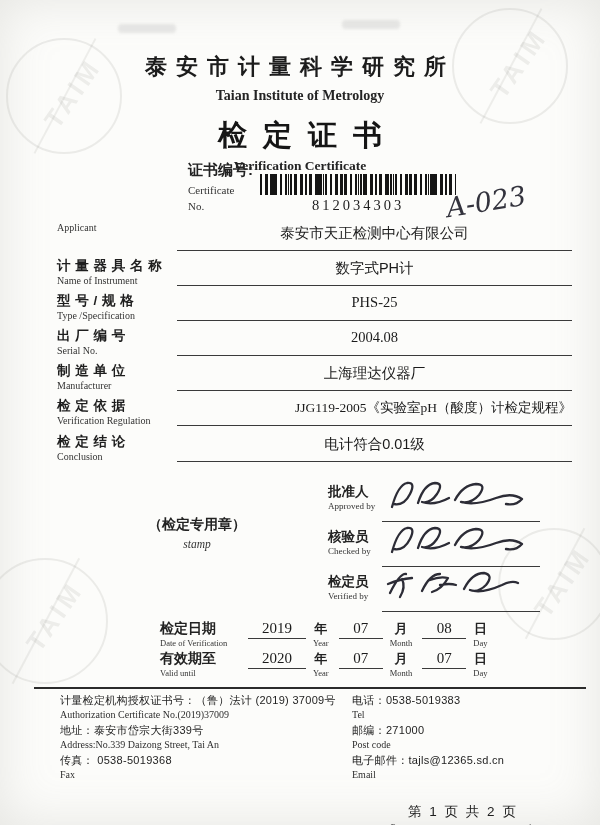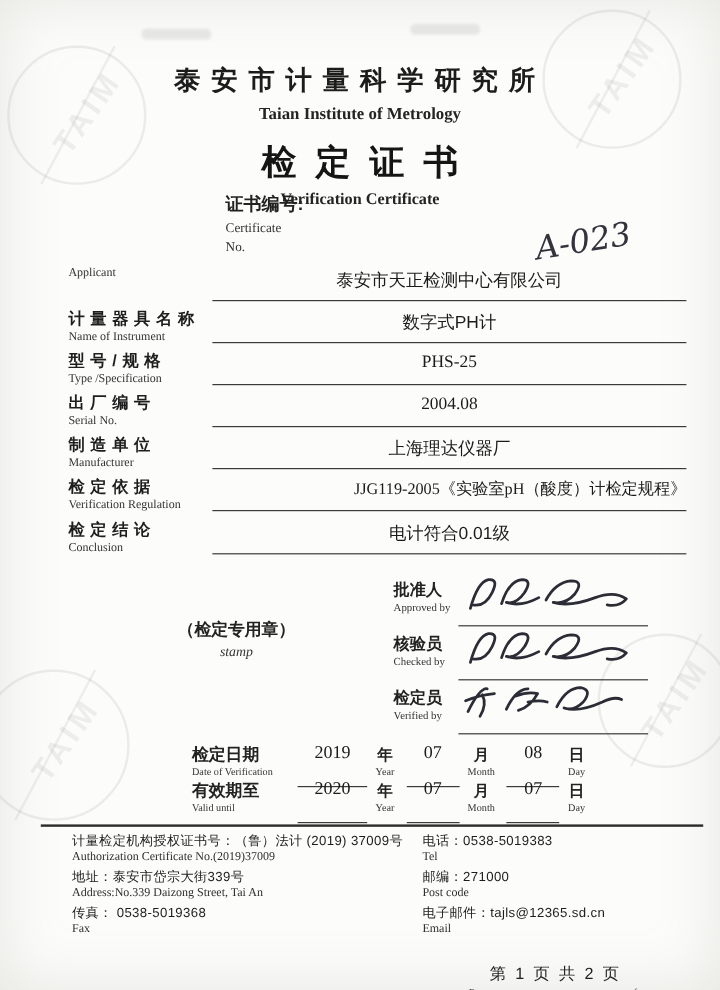--- a/index.html
+++ b/index.html
@@ -48,21 +48,21 @@
   .sigrow .lab .zh{font-size:13.5px;font-weight:bold;}
   .sigrow .lab .en{font-family:"Liberation Serif","DejaVu Serif",serif;font-size:9px;color:#333;}
   .sigline{position:absolute;left:54px;top:38px;width:158px;border-bottom:1.6px solid #3a3a3a;}
   .sig-svg{position:absolute;left:52px;top:-8px;z-index:4;}
   
   .daterow{position:absolute;left:160px;z-index:3;display:flex;align-items:flex-start;}
   .dlabel{width:88px;flex:none;}
   .dlabel .zh{font-size:14px;font-weight:bold;white-space:nowrap;}
   .dlabel .en{font-family:"Liberation Serif","DejaVu Serif",serif;font-size:8.5px;color:#333;white-space:nowrap;}
   .dval{width:58px;text-align:center;border-bottom:1.4px solid #3a3a3a;font-family:"Liberation Serif","DejaVu Serif",serif;
-        font-size:15px;padding-bottom:18px;color:#1b1b1b;}
+        font-size:15px;padding-bottom:1px;color:#1b1b1b;}
   .dunit{margin:0 10px 0 7px;text-align:center;}
   .dunit .zh{font-size:13px;font-weight:bold;}
   .dunit .en{font-family:"Liberation Serif","DejaVu Serif",serif;font-size:8.5px;color:#333;}
   
   .fsep{position:absolute;top:687px;left:34px;width:552px;height:2px;background:#2b2b2b;z-index:3;}
   .fcol{position:absolute;top:693px;z-index:3;}
   .fcol .zh{font-size:11px;color:#1d1d1d;letter-spacing:.3px;white-space:nowrap;}
   .fcol .en{font-family:"Liberation Serif","DejaVu Serif",serif;font-size:10px;color:#2e2e2e;margin:1px 0 3px;white-space:nowrap;}
   .pagenum{position:absolute;top:803px;left:368px;width:190px;text-align:center;z-index:3;}
   .pagenum .zh{font-size:13.5px;letter-spacing:2px;color:#1d1d1d;}
@@ -99,20 +99,24 @@
     <div class="inst-en">Taian Institute of Metrology</div>
     <div class="title-zh">检定证书</div>
     <div class="title-en">Verification Certificate</div>
   </div>
 
   <div class="certno">
     <div class="zh">证书编号:</div>
     <div class="en">Certificate</div>
     <div class="en">No.</div>
   </div>
+  <div class="barcode-wrap">
+    <div class="barcode"></div>
+    <div class="barcode-num">812034303</div>
+  </div>
   <div class="hand-note">A-023</div>
 
   <div class="fields">
     <div class="frow">
       <div class="flabel">
         <div class="en">Applicant</div>
       </div>
       <div class="fvalue" style="font-family:'Liberation Sans','DejaVu Sans',sans-serif;">泰安市天正检测中心有限公司</div>
     </div>
     <div class="frow">

